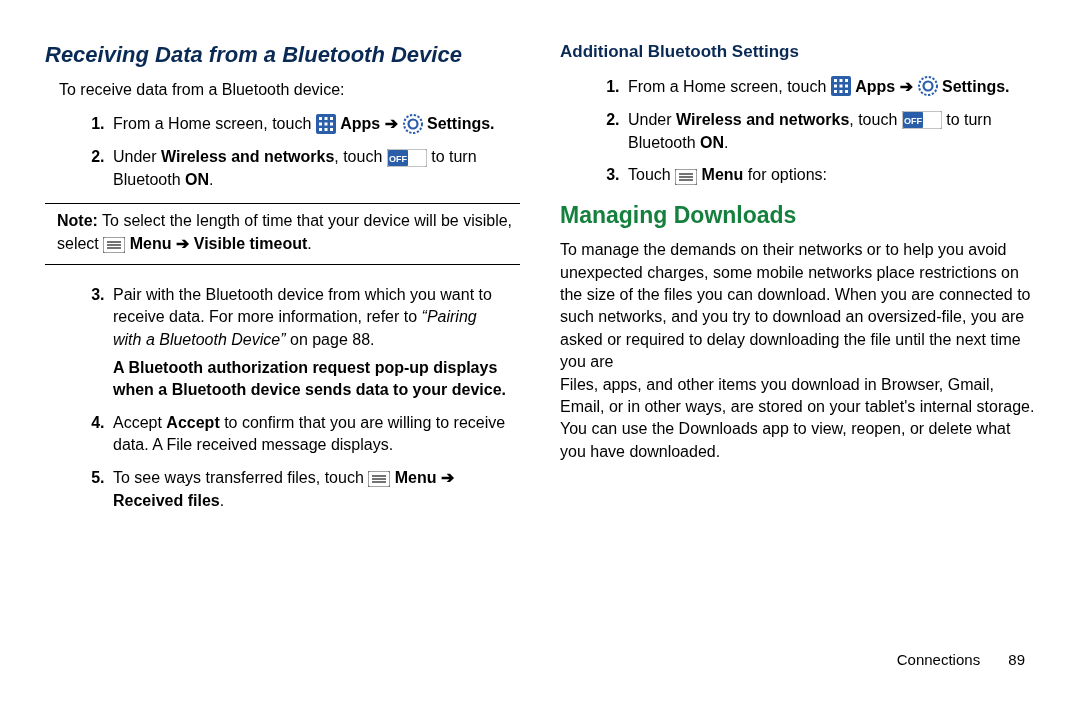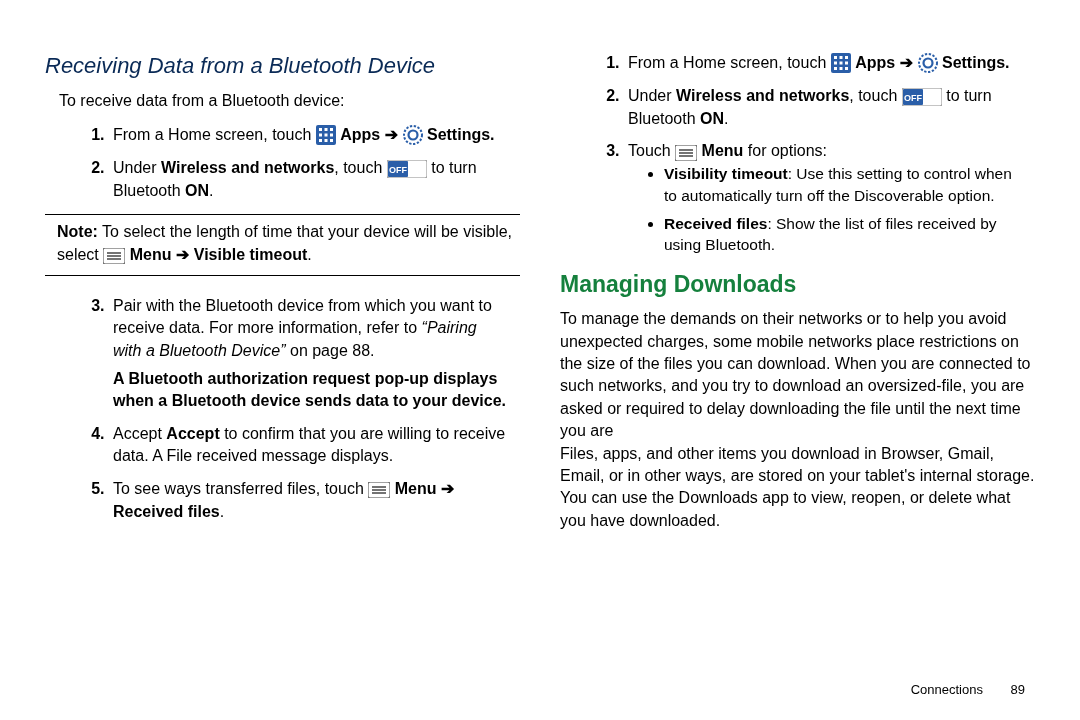--- a/index.html
+++ b/index.html
@@ -19,23 +19,23 @@
     height: 680px;
   }
   .col {
     width: 480px;
     font-size: 16px;
     line-height: 1.4;
   }
   .h-italic-blue {
     color: #0a2a56;
     font-style: italic;
-    font-weight: 400;
+    font-weight: 700;
     font-size: 22px;
-    margin: 11px 0 8px 0;
+    margin: 0 0 8px 0;
   }
   .h-blue {
     color: #0a2a56;
     font-weight: 700;
     font-size: 17px;
     margin: 0 0 8px 0;
   }
   .h-orange {
     color: #15803d;
     font-weight: 700;
@@ -78,25 +78,25 @@
     font-size: 15.5px;
     font-family: "Arial Narrow", Arial, sans-serif;
     font-stretch: condensed;
   }
   .bullets li {
     margin-bottom: 6px;
   }
   .footer {
     position: absolute;
     width: 1080px;
-    top: 682px;
+    top: 651px;
     text-align: right;
     padding-right: 55px;
     box-sizing: border-box;
-    font-size: 13px;
+    font-size: 15px;
   }
   .footer .title { margin-right: 24px; }
   .footer .num { font-weight: 400; }
   .icon {
     display: inline-block;
     vertical-align: middle;
   }
   svg { vertical-align: -4px; }
   .arrow { font-weight: 700; }
 </style>
@@ -191,20 +191,21 @@
               <use href="#menu-icon-g"></use>
             </svg></span>
         <span class="bold"> Menu </span>
         <span class="arrow">➔</span>
         <span class="bold">Received files</span><span>.</span>
       </li>
     </ol>
   </div>
 
   <div class="col">
+    <div class="h-blue">Additional Bluetooth Settings</div>
 
     <ol>
       <li>
         <span>From a Home screen, touch </span>
         <span class="icon"><svg width="20" height="20">
               <use href="#apps-icon-g"></use>
             </svg></span>
         <span class="bold"> Apps </span>
         <span class="arrow">➔</span>
         <span class="icon"><svg width="20" height="20">
@@ -218,28 +219,20 @@
               <use href="#off-icon-g"></use>
             </svg></span>
         <span> to turn Bluetooth </span><span class="bold">ON</span><span>.</span>
       </li>
       <li>
         <span>Touch </span>
         <span class="icon"><svg width="22" height="16">
               <use href="#menu-icon-g"></use>
             </svg></span>
         <span class="bold"> Menu</span><span> for options:</span>
-        <ul class="bullets">
-          <li>
-            <span class="bold">Visibility timeout</span><span>: Use this setting to control when to automatically turn off the Discoverable option.</span>
-          </li>
-          <li>
-            <span class="bold">Received files</span><span>: Show the list of files received by using Bluetooth.</span>
-          </li>
-        </ul>
       </li>
     </ol>
 
     <div class="h-orange">Managing Downloads</div>
     <p style="margin:0;">To manage the demands on their networks or to help you avoid unexpected charges, some mobile networks place restrictions on the size of the files you can download. When you are connected to such networks, and you try to download an oversized-file, you are asked or required to delay downloading the file until the next time you are</p>
     <p style="margin:0 0 10px 0;">Files, apps, and other items you download in Browser, Gmail, Email, or in other ways, are stored on your tablet's internal storage. You can use the Downloads app to view, reopen, or delete what you have downloaded.</p>
   </div>
 
 </div>
 

